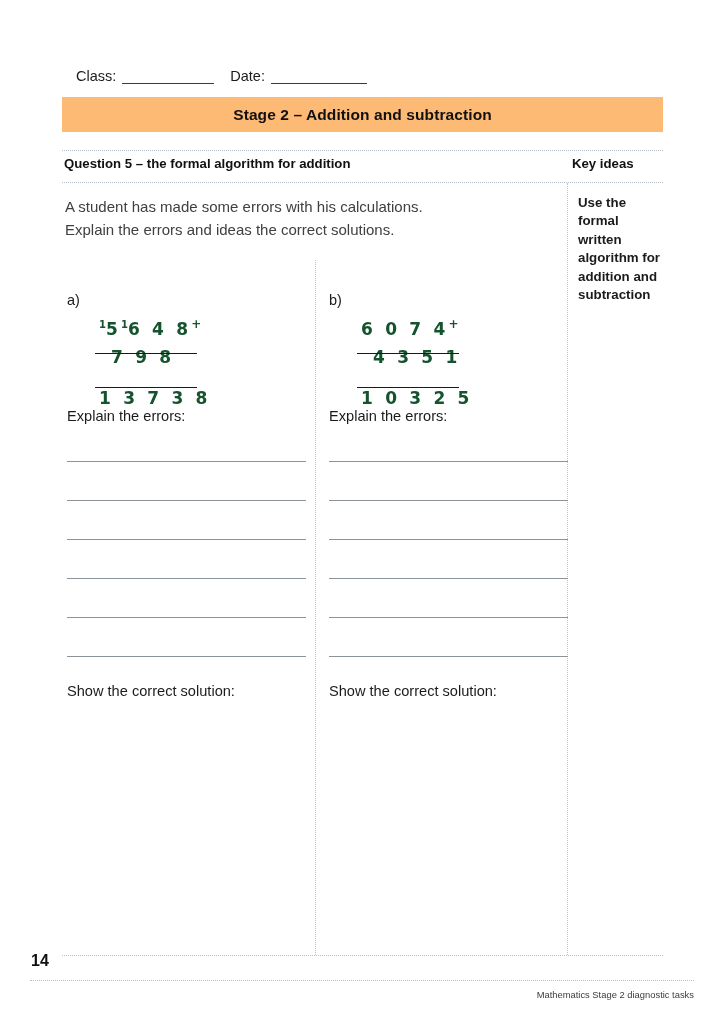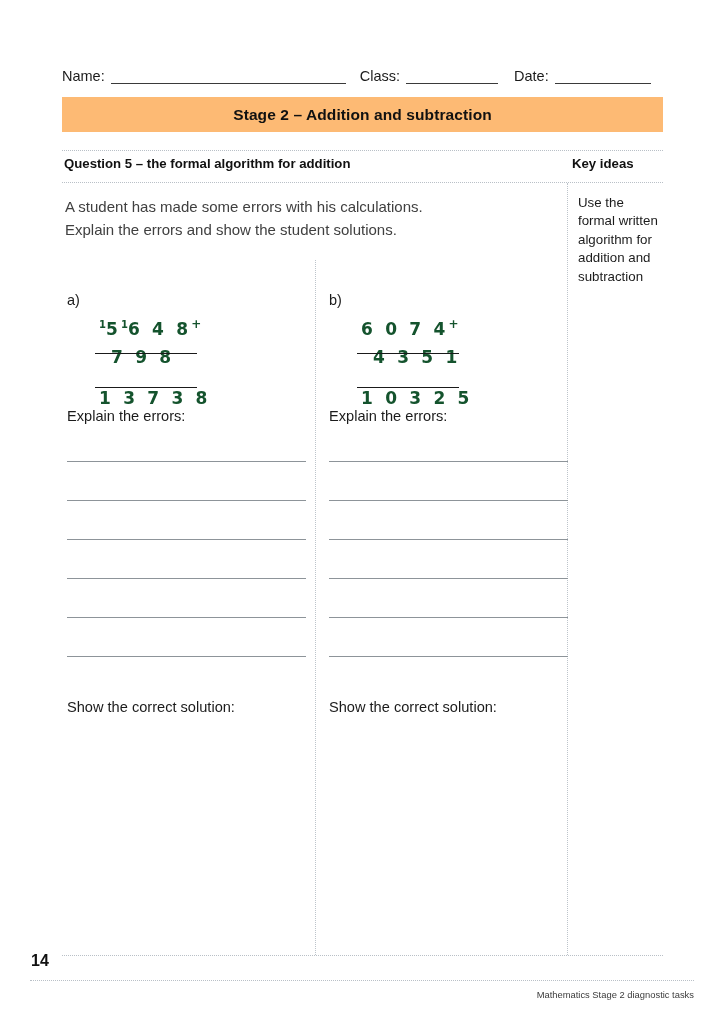--- a/index.html
+++ b/index.html
@@ -131,20 +131,21 @@
 
   
   .keyideas {
     position: absolute;
     left: 516px;
     top: 44px;
     width: 84px;
     font-size: 13.3px;
     line-height: 18.4px;
     color: #1b1b1b;
+    font-weight: bold;
   }
 
   
   .col {
     position: absolute;
     top: 130px;
     width: 248px;
   }
   .col-a { left: 3px; }
   .col-b { left: 265px; }
@@ -215,21 +216,21 @@
   }
   .wline {
     position: absolute;
     left: 0;
     width: 239px;
     height: 0;
     border-top: 1.1px solid #8d9499;
   }
   .show-label {
     position: absolute;
-    top: 419px;
+    top: 403px;
     left: 2px;
   }
 
   
   .footer-rule {
     position: absolute;
     left: 30px;
     top: 980px;
     width: 664px;
     height: 0;
@@ -250,24 +251,20 @@
     font-size: 9.4px;
     color: #3c3c3c;
   }
 </style>
 </head>
 <body>
 
 <div class="page">
 
   <div class="idrow">
-    <div class="fld">
-      <span class="lbl">Name:</span>
-      <span class="rule rule-name"></span>
-    </div>
     <span class="gap-a"></span>
     <div class="fld">
       <span class="lbl">Class:</span>
       <span class="rule rule-class"></span>
     </div>
     <span class="gap-b"></span>
     <div class="fld">
       <span class="lbl">Date:</span>
       <span class="rule rule-date"></span>
     </div>
@@ -283,21 +280,21 @@
     <div class="hline bottom"></div>
 
     <div class="qhead">Question 5 – the formal algorithm for addition</div>
     <div class="keyhead">Key ideas</div>
 
     <div class="vdiv vdiv-key"></div>
     <div class="vdiv vdiv-mid"></div>
 
     <div class="prompt">
       <div>A student has made some errors with his calculations.</div>
-      <div>Explain the errors and show the student solutions.</div>
+      <div>Explain the errors and ideas the correct solutions.</div>
     </div>
 
     <div class="keyideas">Use the formal written algorithm for addition and subtraction</div>
 
     <div class="col col-a">
       <div class="sum">
         <span class="part-label">a)</span>
         <span class="hw hw-top"><span class="carry">1</span>5<span class="carry">1</span>6 4 8<span class="plus">+</span></span>
         <span class="hw hw-bot">7 9 8</span>
         <div class="sumline sumline-over"></div>

